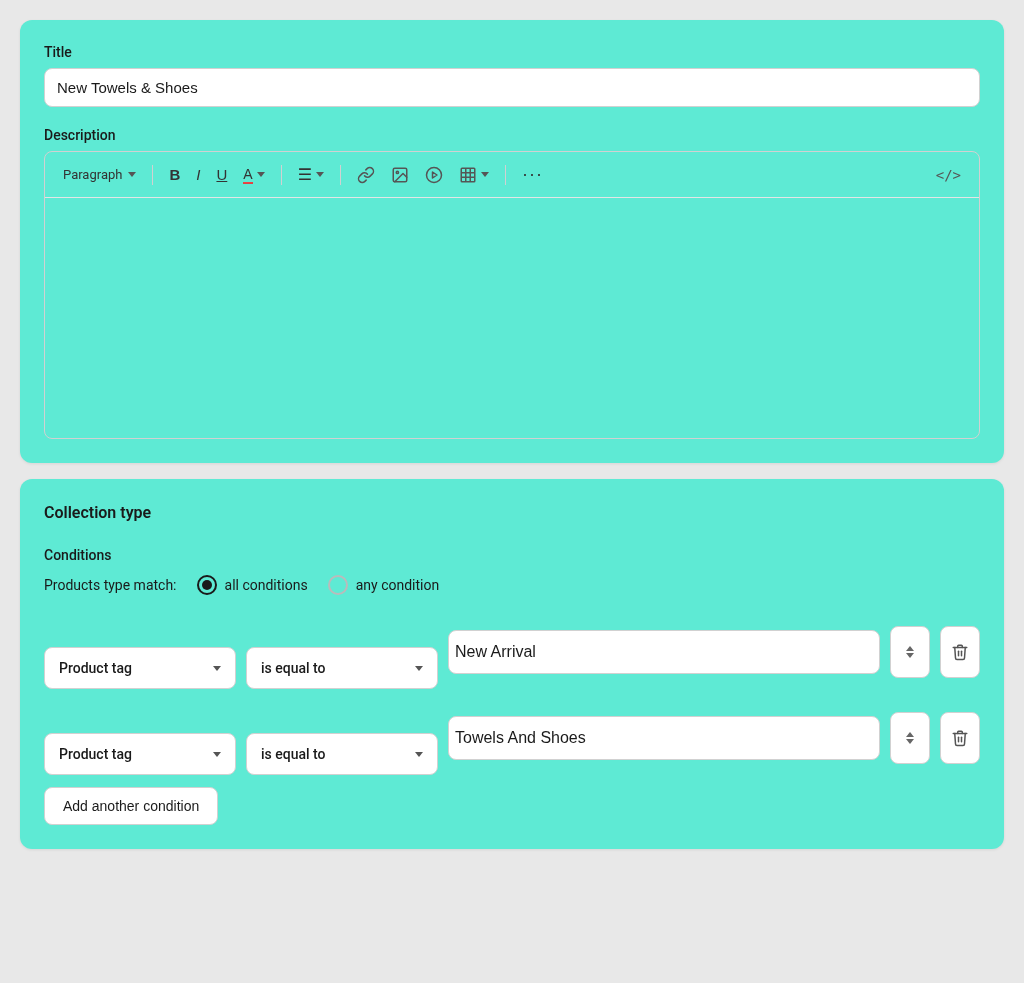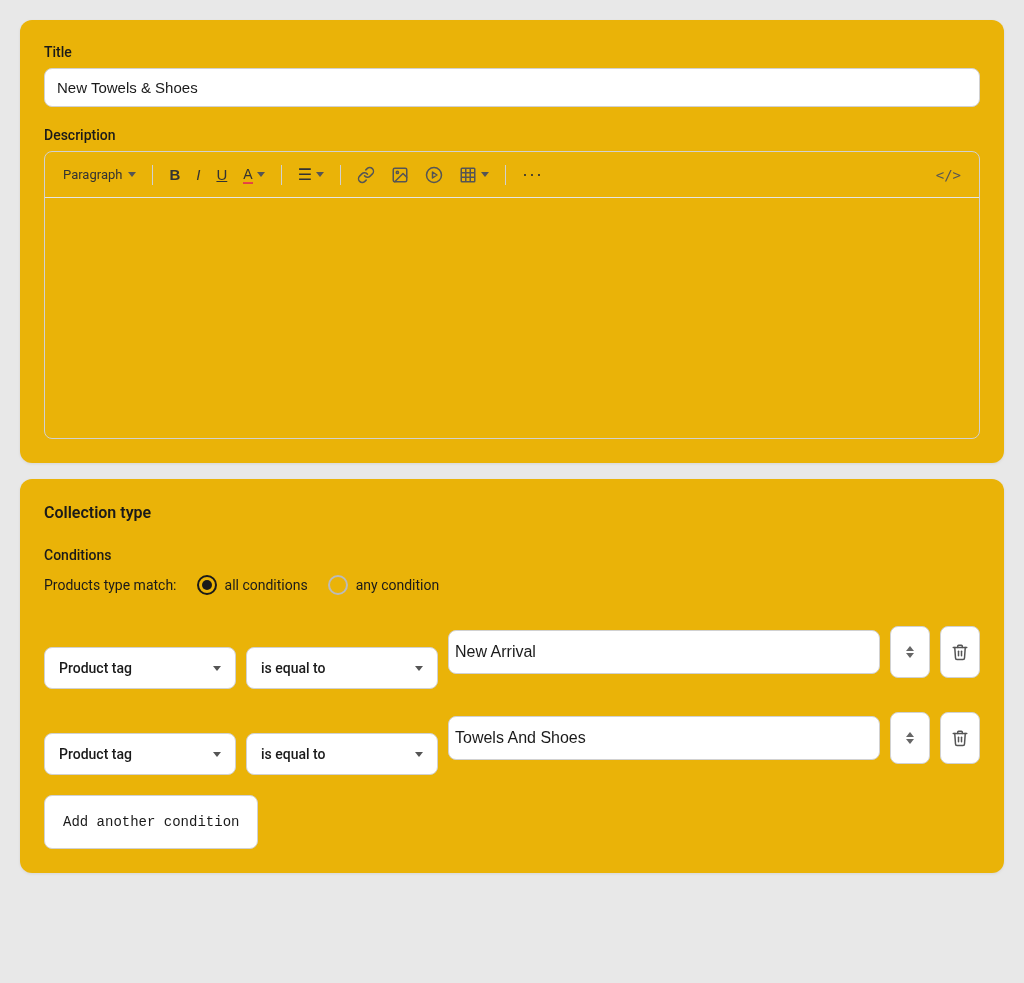--- a/index.html
+++ b/index.html
@@ -3,21 +3,21 @@
   <meta charset="utf-8">
   <style>
     * { box-sizing: border-box; margin: 0; padding: 0; }
     body {
       background: #e8e8e8;
       font-family: -apple-system, BlinkMacSystemFont, 'Segoe UI', Roboto, sans-serif;
       padding: 20px;
       min-height: 983px;
     }
     .card {
-      background: #eab308;
+      background: #5eead4;
       border-radius: 12px;
       padding: 24px;
       margin-bottom: 16px;
       box-shadow: 0 1px 3px rgba(0,0,0,0.08);
     }
     .field-label {
       font-size: 14px;
       font-weight: 500;
       color: #1a1a1a;
       margin-bottom: 8px;
@@ -226,27 +226,25 @@
       align-items: center;
       justify-content: center;
       flex-shrink: 0;
       color: #555;
       font-size: 16px;
     }
     .add-condition-btn {
       background: #fff;
       border: 1.5px solid #d1d1d1;
       border-radius: 8px;
-      padding: 18px 18px;
+      padding: 10px 18px;
       font-size: 14px;
       font-weight: 500;
       color: #1a1a1a;
       cursor: pointer;
-      margin-top: 8px;
-      font-family: Liberation Mono, monospace;
     }
   </style>
 </head>
 <body>
 
 <div class="card">
   <div class="field-label">Title</div>
   <input class="title-input" type="text" value="New Towels &amp; Shoes" style="">
 
   <div class="description-label">Description</div>

